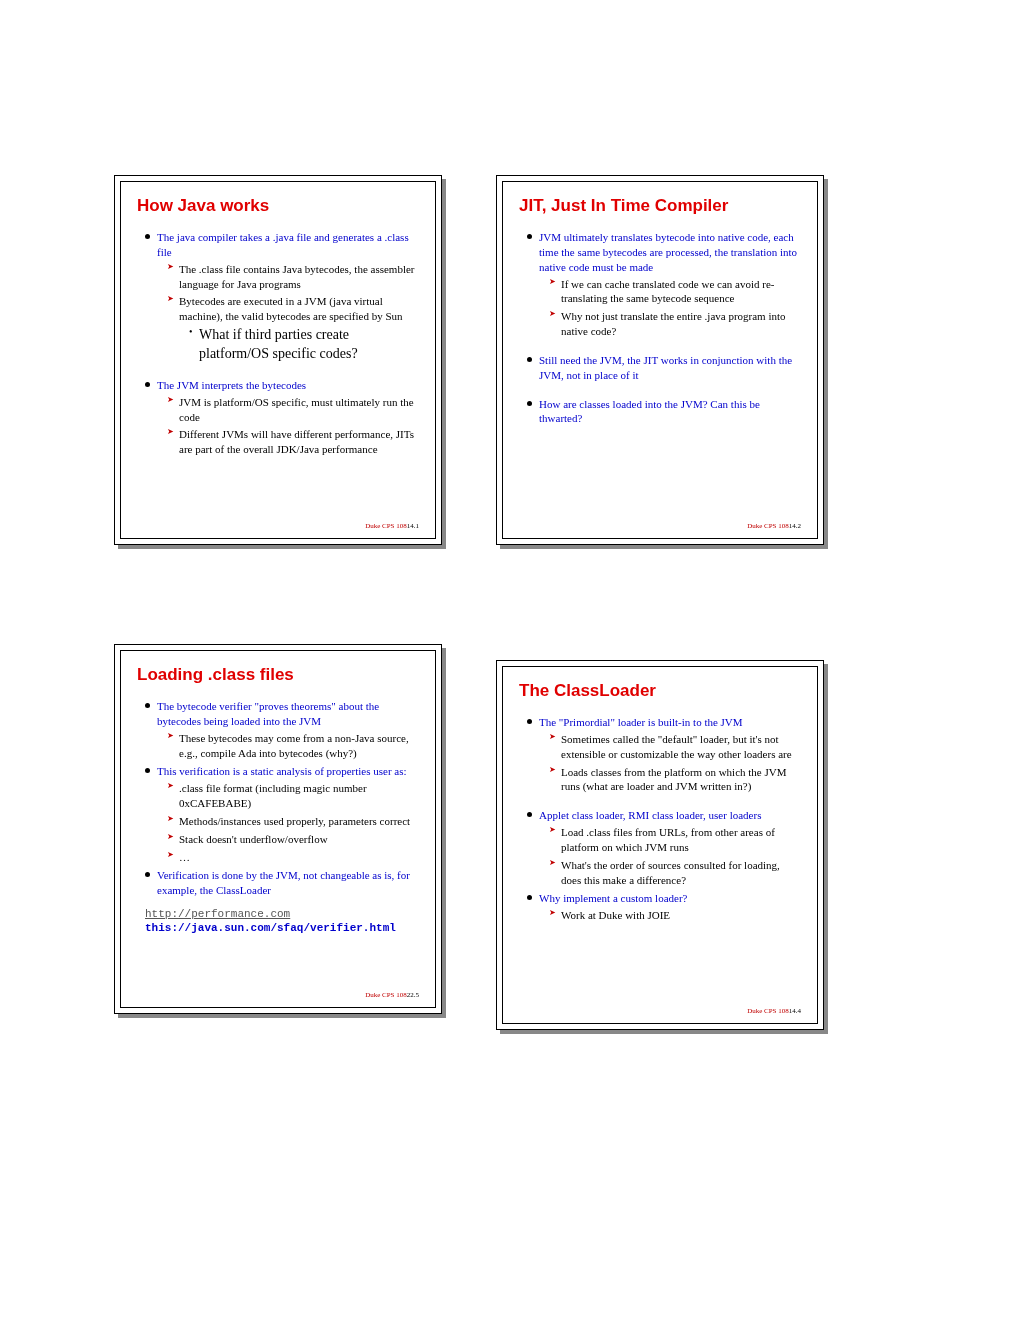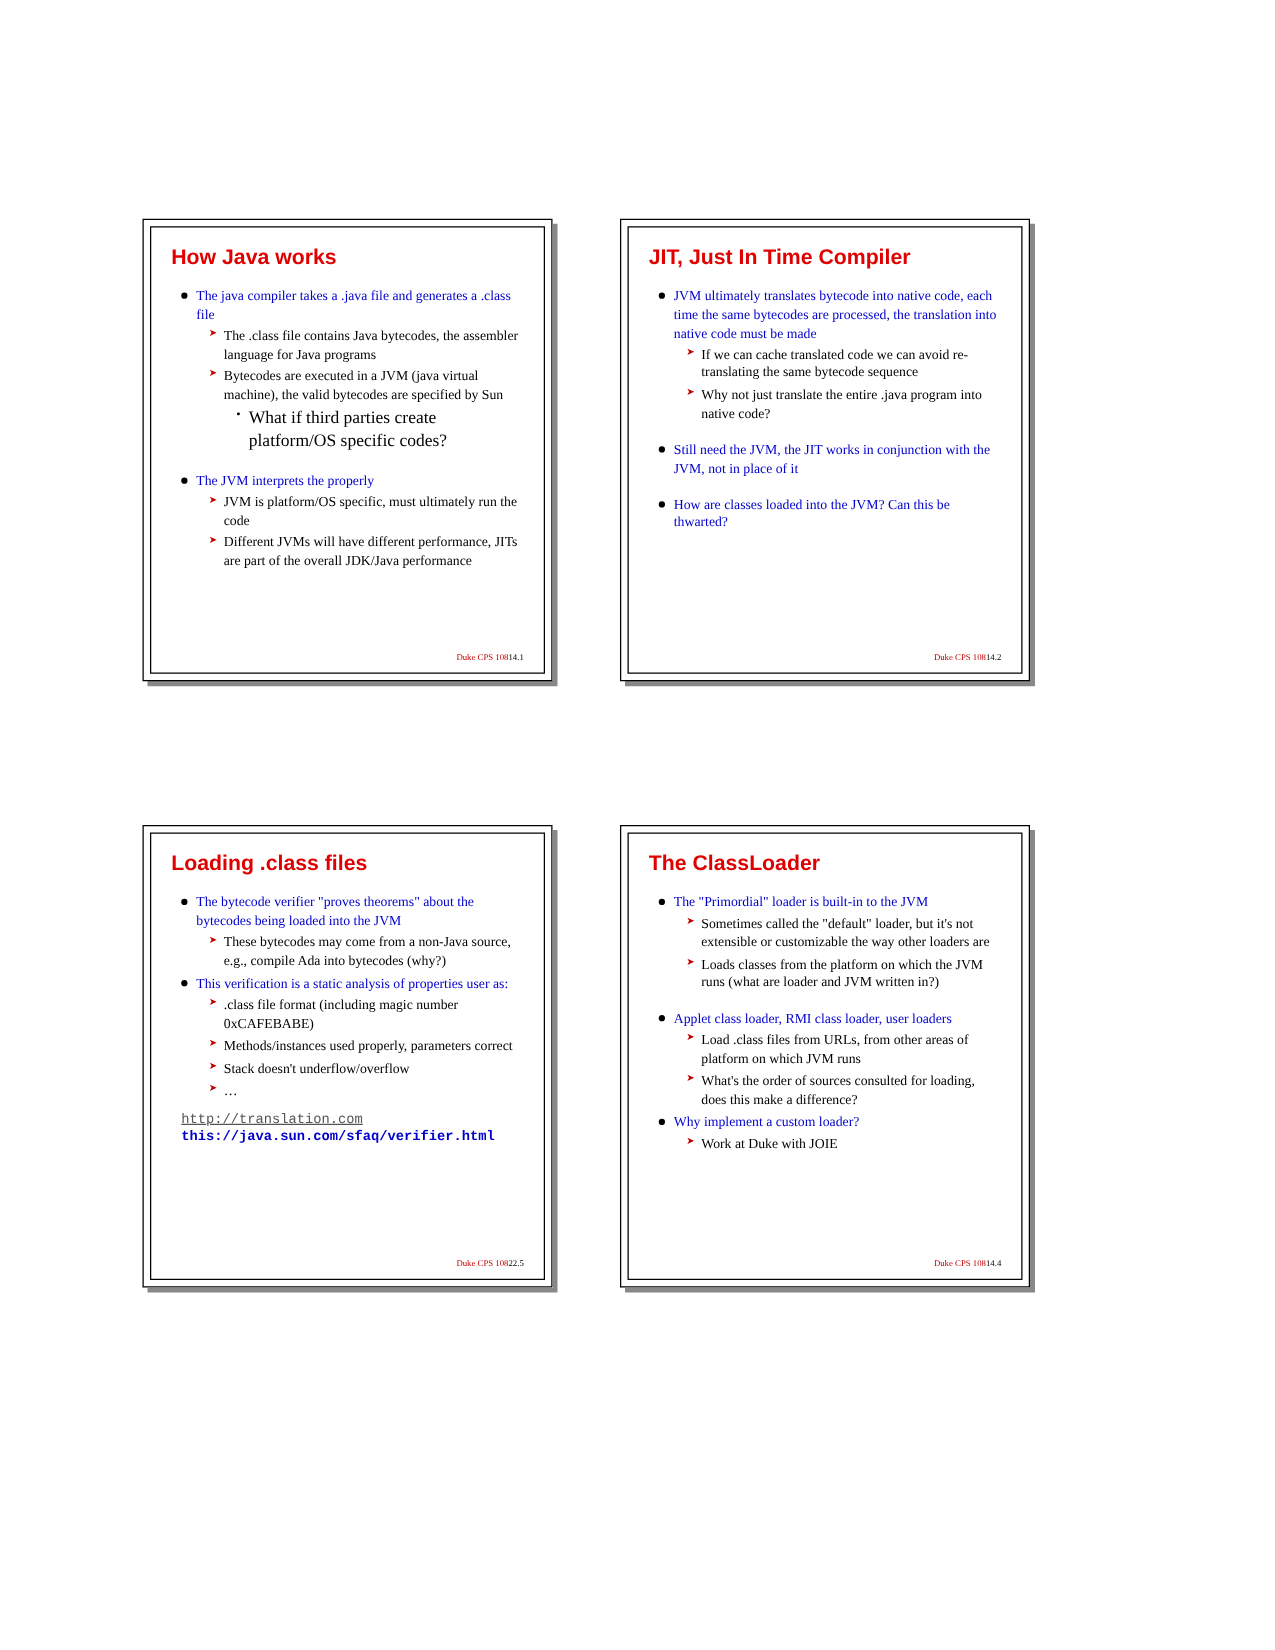--- a/index.html
+++ b/index.html
@@ -131,21 +131,21 @@
   .link-bold {
     font-family: "Courier New", monospace;
     font-size: 11px;
     font-weight: bold;
     color: #0000cc;
     margin-left: 8px;
     margin-top: 2px;
   }
   #s1 { left: 114px; top: 175px; }
   #s2 { left: 496px; top: 175px; }
-  #s3 { left: 114px; top: 660px; }
+  #s3 { left: 114px; top: 644px; }
   #s4 { left: 496px; top: 660px; }
 </style>
 </head>
 <body>
 
 <div class="page">
 
   <div class="slide" id="s1">
     <div class="slide-outer"></div>
     <div class="slide-inner">
@@ -157,21 +157,21 @@
             <li><span>Bytecodes are executed in a JVM (java virtual machine), the valid bytecodes are specified by Sun</span>
               <ul class="l3">
                 <li>What if third parties create platform/OS specific codes?</li>
               </ul>
             </li>
           </ul>
         </li>
       </ul>
       <div class="gap"></div>
       <ul class="l1">
-        <li><span>The JVM interprets the properly</span>
+        <li><span>The JVM interprets the bytecodes</span>
           <ul class="l2">
             <li>JVM is platform/OS specific, must ultimately run the code</li>
             <li>Different JVMs will have different performance, JITs are part of the overall JDK/Java performance</li>
           </ul>
         </li>
       </ul>
       <div class="slide-footer">
         <span>Duke CPS 108</span>
         <span class="pg">14.1</span>
       </div>
@@ -216,23 +216,24 @@
           </ul>
         </li>
         <li><span>This verification is a static analysis of properties user as:</span>
           <ul class="l2">
             <li>.class file format (including magic number 0xCAFEBABE)</li>
             <li>Methods/instances used properly, parameters correct</li>
             <li>Stack doesn't underflow/overflow</li>
             <li>…</li>
           </ul>
         </li>
+        <li>Verification is done by the JVM, not changeable as is, for example, the ClassLoader</li>
       </ul>
       <div style="height:6px"></div>
-      <div class="link-plain">http://translation.com</div>
+      <div class="link-plain">http://performance.com</div>
       <div class="link-bold">this://java.sun.com/sfaq/verifier.html</div>
       <div class="slide-footer">
         <span>Duke CPS 108</span>
         <span class="pg">22.5</span>
       </div>
     </div>
   </div>
 
   <div class="slide" id="s4">
     <div class="slide-outer"></div>

